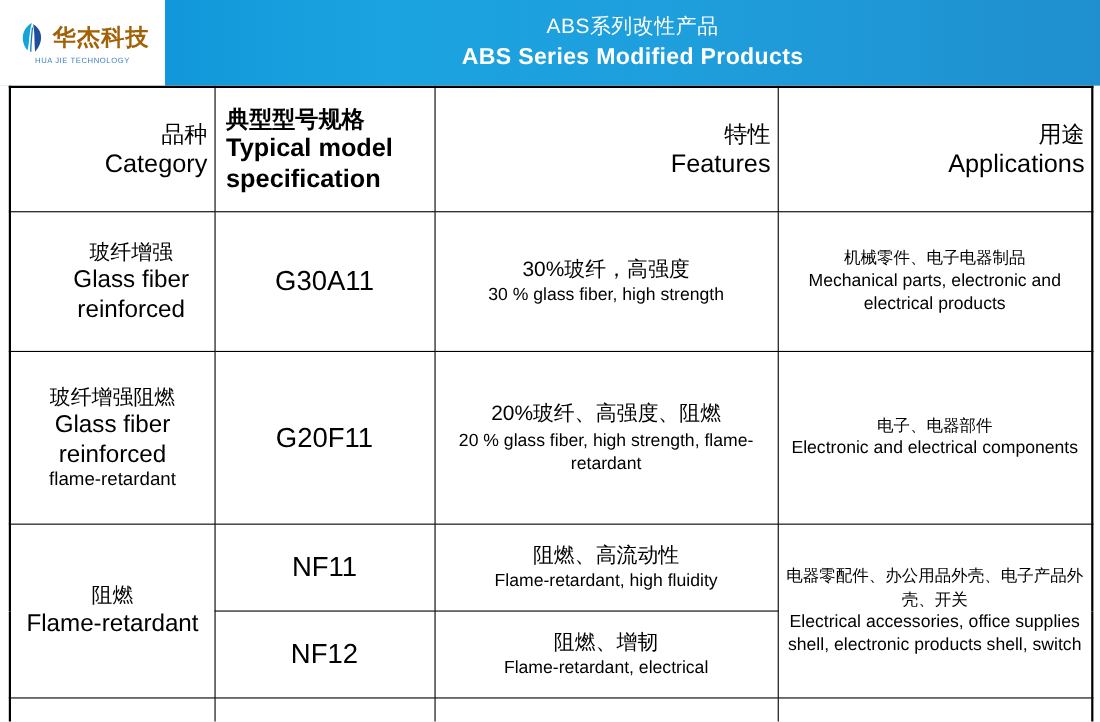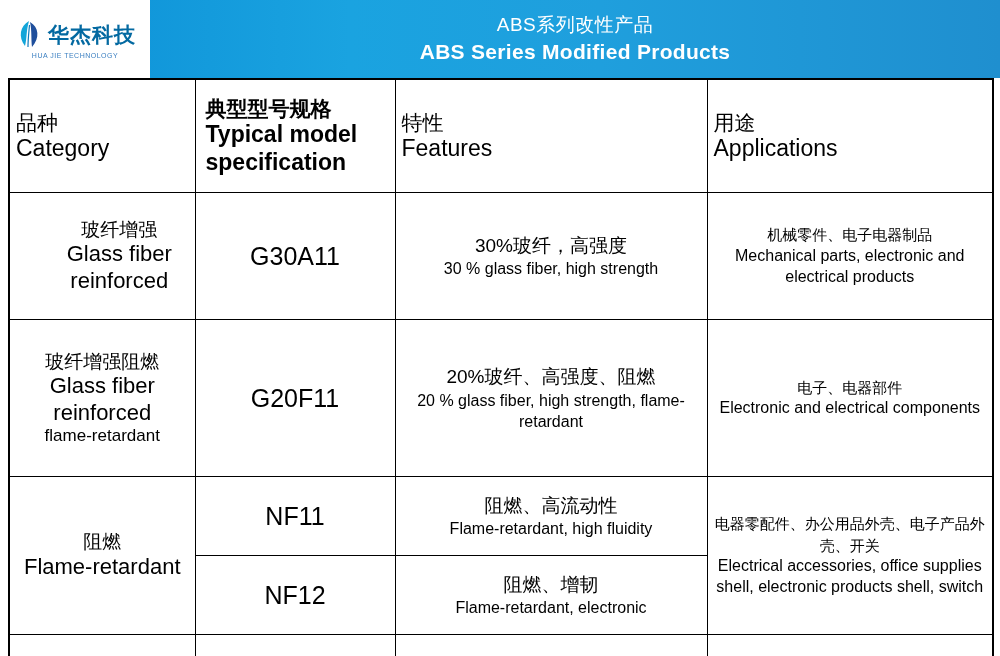--- a/index.html
+++ b/index.html
@@ -42,21 +42,21 @@
   }
   .logo-mark-row {
     display: flex;
     align-items: center;
     justify-content: center;
     gap: 4px;
   }
   .logo-text-cn {
     font-size: 21px;
     font-weight: bold;
-    color: #0369a1;
+    color: #a16207;
     letter-spacing: 1px;
     line-height: 1;
   }
   .logo-text-en {
     font-size: 7px;
     color: #3a7fc1;
     letter-spacing: 0.5px;
     margin-top: 3px;
     text-align: center;
     line-height: 1;
@@ -119,21 +119,21 @@
     font-size: 21px;
     line-height: 1.2;
   }
   .hdr .en {
     font-size: 23px;
     line-height: 1.2;
   }
   .hdr .stack {
     display: flex;
     flex-direction: column;
-    align-items: flex-start;
+    align-items: flex-end;
     justify-content: center;
   }
   .hdr-left-align .stack {
     align-items: flex-start;
     text-align: left;
     padding-left: 4px;
     font-weight: bold;
   }
 
   
@@ -276,21 +276,21 @@
             <span class="en">Electrical accessories, office supplies shell, electronic products shell, switch</span>
           </div>
         </td>
       </tr>
 
       <tr>
         <td class="model" style="height:70px;">NF12</td>
         <td class="feat">
           <div class="stack">
             <span class="cn">阻燃、增韧</span>
-            <span class="en">Flame-retardant, electronic</span>
+            <span class="en">Flame-retardant, electrical</span>
           </div>
         </td>
       </tr>
 
       <tr>
         <td style="height:40px;"></td>
         <td></td>
         <td></td>
         <td></td>
       </tr>

